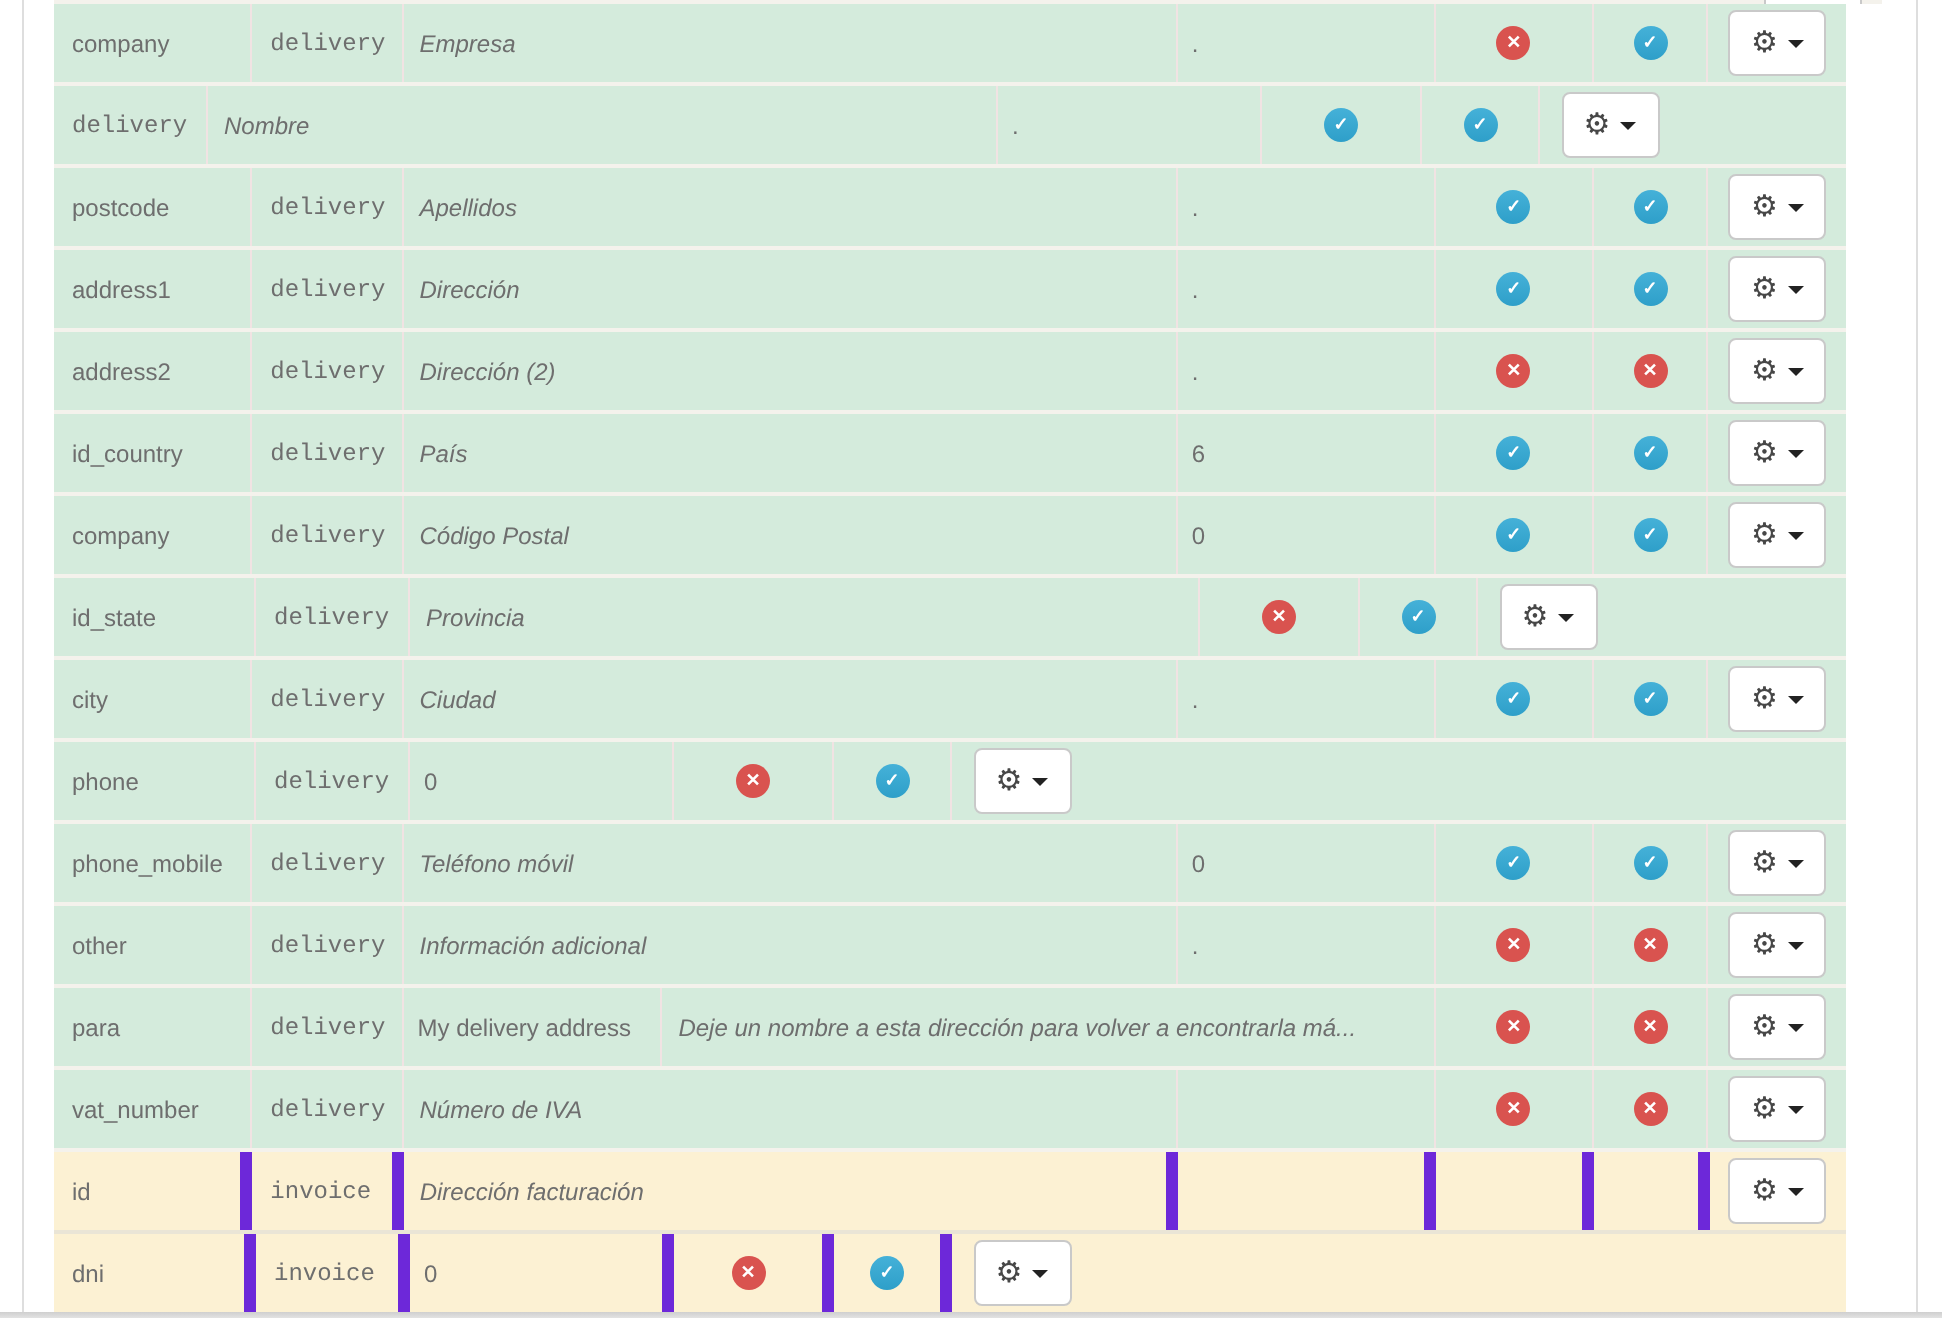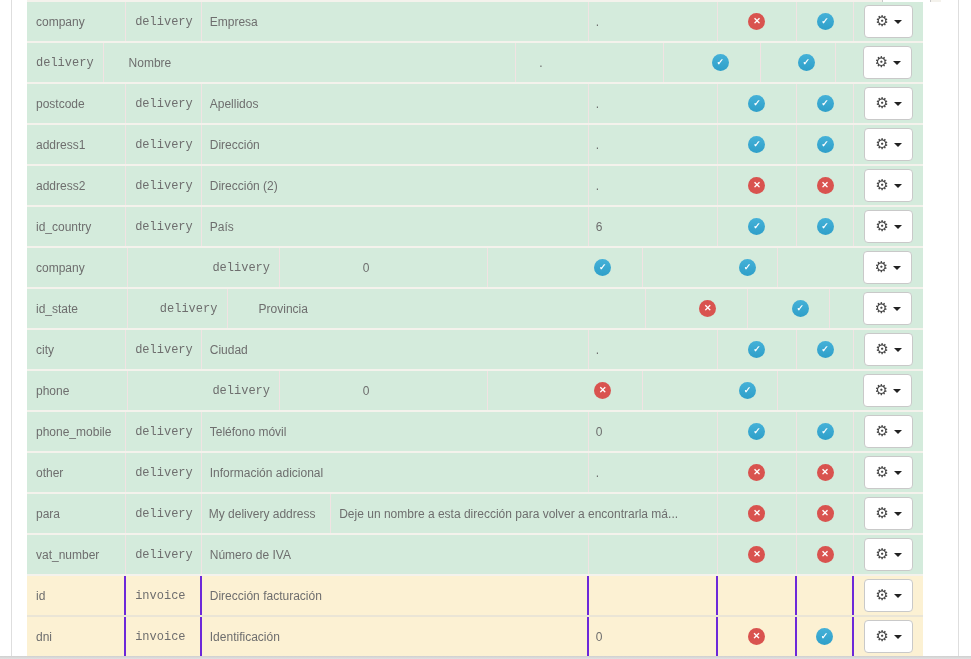--- a/index.html
+++ b/index.html
@@ -16,33 +16,33 @@
 
   .table-wrap { position:absolute; left:27px; top:0; width:914px; height:659px;
                 overflow:hidden; }
 
   
   .sliver { position:relative; height:2px; background:var(--row-delivery-bg);
             border-bottom:2px solid #f4f2ec; }
   .sliver .btn-sliver { position:absolute; left:855px; top:0; width:49px; height:2px;
             background:#ffffff; border-left:1px solid #c9c9c9; border-right:1px solid #c9c9c9; }
 
-  .row { display:flex; height:41px; width:896px;justify-content:space-between; }
+  .row { display:flex; height:41px; width:896px; }
   .row.delivery { background:var(--row-delivery-bg); border-bottom:2px solid #f4f2ec; }
   .row.invoice  { background:var(--row-invoice-bg);  border-bottom:2px solid #eae5d6; }
 
   .cell { display:flex; align-items:center; height:100%; overflow:hidden;
           font-size:12px; color:var(--text-gray); white-space:nowrap; }
   .row.delivery .cell { border-right:1px solid #f1e3e3; }
-  .row.invoice  .cell { border-right:2px solid #6d28d9; }
+  .row.invoice  .cell { border-right:6px solid #6d28d9; }
   .cell:last-child { border-right:none !important; }
 
   .c-field { width:101px; padding-left:9px; }
   .c-type  { width:77px;  padding-left:9px;font-family:Liberation Mono, monospace; }
-  .c-label { width:395px; padding-left:8px; }
+  .c-label { width:395px; padding-left:8px;font-style:italic; }
   .c-value { width:132px; padding-left:7px; }
   .c-icon1 { width:80px; justify-content:center; }
   .c-icon2 { width:59px; justify-content:center; }
   .c-actions { width:70px; justify-content:center; }
 
   .status-icon { width:17px; height:17px; border-radius:50%; display:flex;
                  align-items:center; justify-content:center; color:#fff;
                  font-size:9px; font-weight:bold; line-height:1; }
   .status-icon.check { background:linear-gradient(var(--check-blue), #2e9fc9); }
   .status-icon.cross { background:var(--cross-red); }
@@ -177,20 +177,21 @@
       <button class="actions-btn">
         <span class="gear">⚙</span>
         <span class="caret"></span>
       </button>
     </div>
   </div>
 
   <div class="row delivery">
     <div class="cell c-field">company</div>
     <div class="cell c-type">delivery</div>
+    <div class="cell c-label">Código Postal</div>
     <div class="cell c-value">0</div>
     <div class="cell c-icon1 icon-cell">
           <span class="status-icon check">✓</span>
         </div>
     <div class="cell c-icon2 icon-cell">
           <span class="status-icon check">✓</span>
         </div>
     <div class="cell c-actions">
       <button class="actions-btn">
         <span class="gear">⚙</span>
@@ -341,21 +342,20 @@
       <button class="actions-btn">
         <span class="gear">⚙</span>
         <span class="caret"></span>
       </button>
     </div>
   </div>
 
   <div class="row invoice">
     <div class="cell c-field">dni</div>
     <div class="cell c-type">invoice</div>
-    <div class="cell c-label">Identificación</div>
     <div class="cell c-value">0</div>
     <div class="cell c-icon1 icon-cell">
           <span class="status-icon cross">✕</span>
         </div>
     <div class="cell c-icon2 icon-cell">
           <span class="status-icon check">✓</span>
         </div>
     <div class="cell c-actions">
       <button class="actions-btn">
         <span class="gear">⚙</span>

